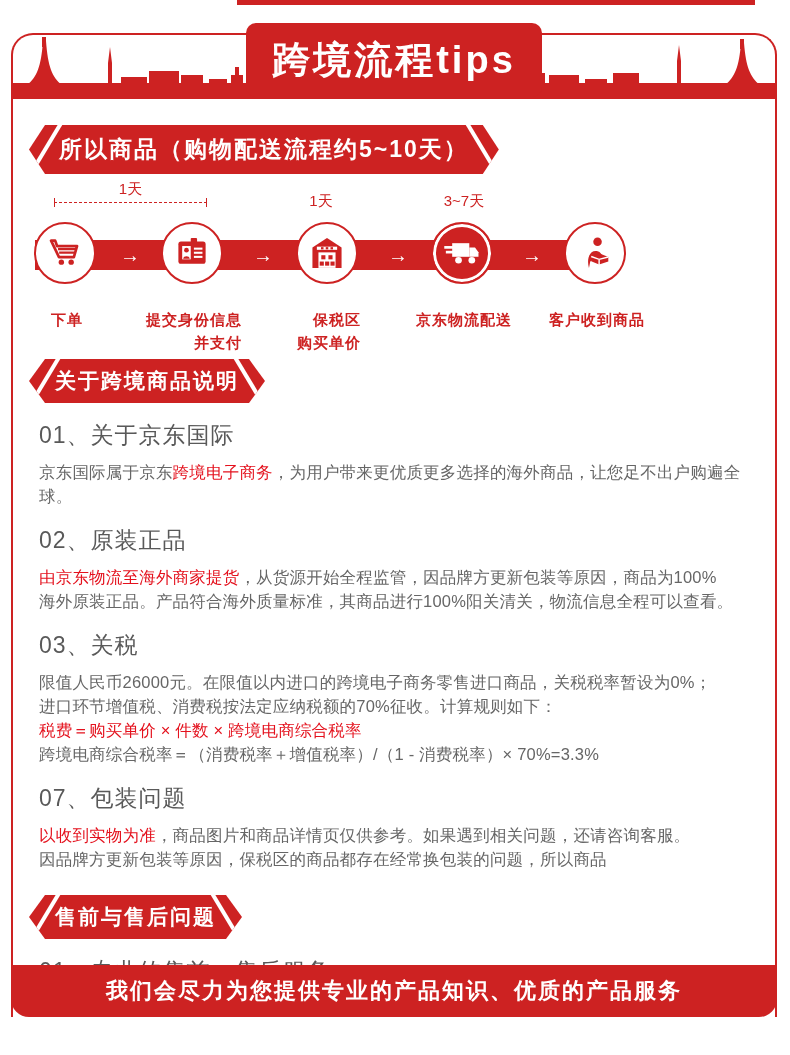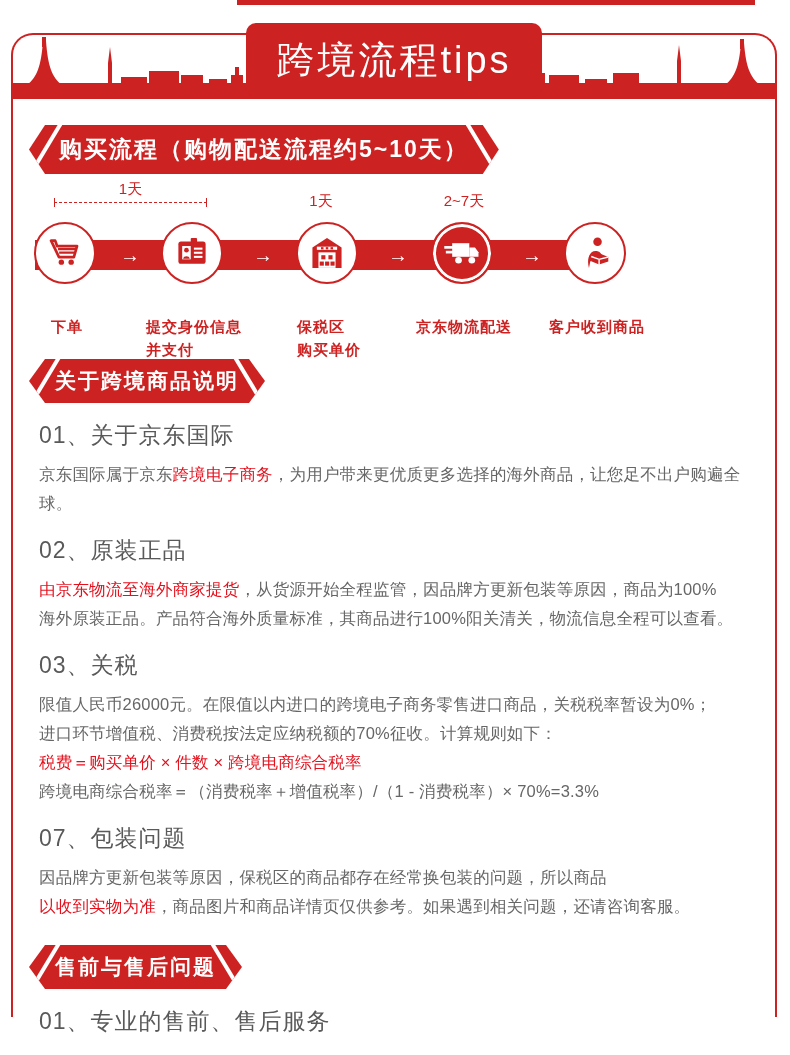--- a/index.html
+++ b/index.html
@@ -19,21 +19,21 @@
     position:absolute;top:33px;left:11px;width:766px;height:984px;
     border:2px solid var(--red);border-bottom:none;border-radius:22px 22px 0 0;
   }
   
   .skyline-wrap{position:relative;height:64px;overflow:visible;}
   .skyline-wrap svg{position:absolute;left:0;top:-2px;width:100%;height:66px;display:block;}
   .title-box{
     position:absolute;top:-12px;left:50%;transform:translateX(-50%);
     width:296px;height:74px;background:var(--red);border-radius:10px;
     display:flex;align-items:center;justify-content:center;z-index:3;
-    color:#fff;font-size:38px;font-weight:normal;letter-spacing:3px;
+    color:#fff;font-size:38px;font-weight:bold;letter-spacing:3px;
   }
   
   .banner{display:inline-block;margin-left:16px;}
   .banner-core{
     position:relative;background:var(--red);color:#fff;font-weight:bold;
     clip-path:polygon(0 50%,16px 0,calc(100% - 16px) 0,100% 50%,calc(100% - 16px) 100%,16px 100%);
   }
   .banner-core .notch{position:absolute;top:-15%;height:130%;width:4px;background:#fff;}
   .banner-core .notch.l{left:14px;transform:rotate(31deg);}
   .banner-core .notch.r{right:14px;transform:rotate(-31deg);}
@@ -59,32 +59,32 @@
     color:var(--red);z-index:2;
   }
   .step-circle svg{width:38px;height:38px;display:block;}
   .step-circle.filled{background:var(--red);box-shadow:inset 0 0 0 3px #fff;color:#fff;}
   .arrow{
     position:absolute;top:18px;height:30px;width:22px;line-height:30px;z-index:2;
     color:#fff;font-weight:bold;font-size:20px;text-align:center;
   }
   .step-labels{position:relative;height:52px;margin-top:9px;}
   .step-label{
-    position:absolute;top:18px;transform:translateX(-50%);
+    position:absolute;top:11px;transform:translateX(-50%);
     color:var(--red);font-weight:bold;font-size:15px;line-height:1.55;
-    text-align:left;white-space:pre-line;letter-spacing:1px;
+    text-align:right;white-space:pre-line;letter-spacing:1px;
   }
   
   .sec{margin-top:8px;}
   .sec-heading{
     color:var(--head-gray);font-size:23px;font-weight:400;letter-spacing:1px;
     margin:17px 20px 9px 26px;
   }
   .body-line{
-    color:var(--body-gray);font-size:16.5px;line-height:29px;
+    color:var(--body-gray);font-size:16.5px;line-height:24px;
     margin:0 18px 0 26px;letter-spacing:.2px;
   }
   .body-line .red{color:var(--text-red);}
   .about-banner-row{margin-top:10px;}
   .service-banner-row{margin-top:24px;}
   
   .bottom-banner{
     position:absolute;bottom:0;left:-2px;width:calc(100% + 4px);height:52px;
     background:var(--red);border-radius:0 0 18px 18px;
     display:flex;align-items:center;justify-content:center;
@@ -124,34 +124,34 @@
         <path d="M712,52 C722,44 726,34 728,10 L731,10 C733,34 737,44 747,52 Z"></path>
         <rect x="727" y="6" width="4" height="10"></rect>
       </g>
     </svg>
     <div class="title-box">跨境流程tips</div>
   </div>
 
   <div class="process-banner-row">
     <div class="banner big">
       <div class="banner-core">
-        <span>购买流程（购物配送流程约5~10天）</span>
+        <span>所以商品（购物配送流程约5~10天）</span>
         <span class="notch l"></span>
         <span class="notch r"></span>
       </div>
     </div>
   </div>
 
   <div class="timeline">
     <div class="gauge">
       <div>1天</div>
       <div class="gauge-line"></div>
     </div>
     <div class="dur d2">1天</div>
-    <div class="dur d3">2~7天</div>
+    <div class="dur d3">3~7天</div>
   </div>
 
   <div class="steps">
     <div class="band"></div>
 
     <div class="step-circle" style="left:21px">
       <svg viewBox="0 0 24 24">
         <path d="M3.2 4.2h2.6l1.2 3.4h12.6l-2 7H8.2z" fill="none" stroke="currentColor" stroke-width="1.7" stroke-linejoin="round"></path>
         <path d="M7.6 9.6h11M8.3 11.8h9.6" stroke="currentColor" stroke-width="1.4"></path>
         <circle cx="9.7" cy="17.8" r="1.7" fill="currentColor"></circle>
@@ -250,33 +250,36 @@
   <div class="sec">
     <div class="sec-heading">03、关税</div>
     <div class="body-line"><span>限值人民币26000元。在限值以内进口的跨境电子商务零售进口商品，关税税率暂设为0%；</span></div>
     <div class="body-line"><span>进口环节增值税、消费税按法定应纳税额的70%征收。计算规则如下：</span></div>
     <div class="body-line"><span class="red">税费＝购买单价 × 件数 × 跨境电商综合税率</span></div>
     <div class="body-line"><span>跨境电商综合税率＝（消费税率＋增值税率）/（1 - 消费税率）× 70%=3.3%</span></div>
   </div>
 
   <div class="sec">
     <div class="sec-heading">07、包装问题</div>
+    <div class="body-line"><span class="red">以收到实物为准</span><span>，商品图片和商品详情页仅供参考。如果遇到相关问题，还请咨询客服。</span></div>
     <div class="body-line"><span>因品牌方更新包装等原因，保税区的商品都存在经常换包装的问题，所以商品</span></div>
-    <div class="body-line"><span class="red">以收到实物为准</span><span>，商品图片和商品详情页仅供参考。如果遇到相关问题，还请咨询客服。</span></div>
   </div>
 
   <div class="service-banner-row">
     <div class="banner small">
       <div class="banner-core">
         <span>售前与售后问题</span>
         <span class="notch l"></span>
         <span class="notch r"></span>
       </div>
     </div>
   </div>
 
   <div class="sec">
     <div class="sec-heading">01、专业的售前、售后服务</div>
 
   </div>
 
+  <div class="bottom-banner">
+    <span>我们会尽力为您提供专业的产品知识、优质的产品服务</span>
+  </div>
 
 </div>
 
 </body></html>

